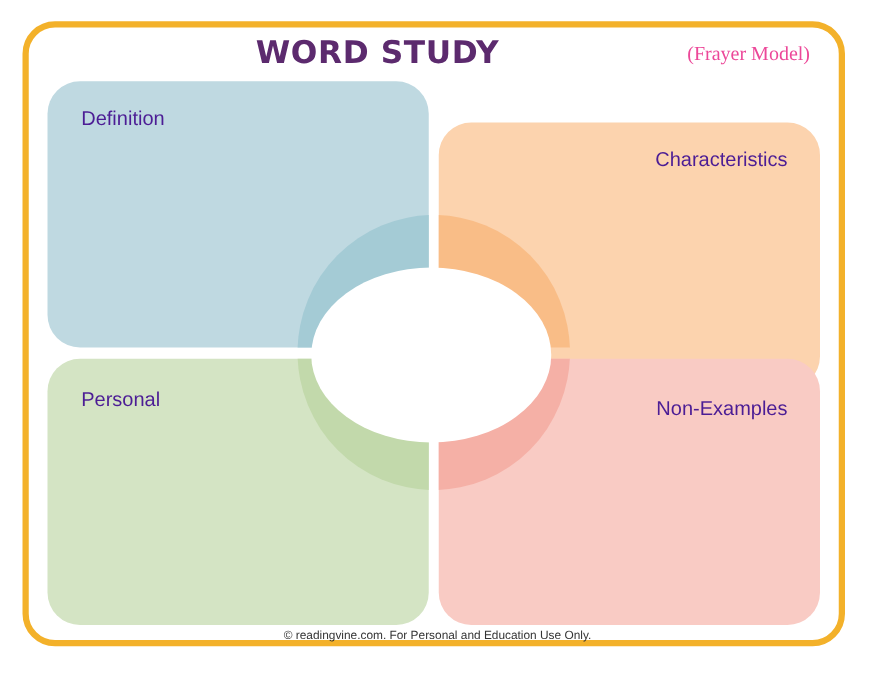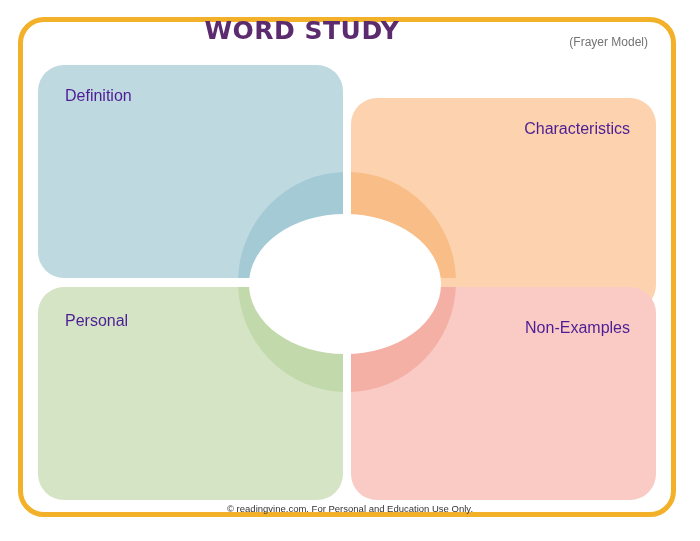--- a/index.html
+++ b/index.html
@@ -1,23 +1,23 @@
 <!DOCTYPE html>
 <html><head>
 <meta charset="utf-8">
 <style>
   html, body { margin:0; padding:0; }
   body { width:700px; height:541px; background:#ffffff; position:relative; overflow:hidden;
          font-family:"Liberation Sans", "DejaVu Sans", sans-serif; }
   .frame { position:absolute; left:18px; top:17px; width:658px; height:500px;
            border:5px solid #f3b12a; border-radius:26px; box-sizing:border-box; background:#fff; }
-  .title { position:absolute; left:0; width:604px; top:16px; text-align:center;
+  .title { position:absolute; left:0; width:604px; top:27px; text-align:center;
            font-family:"DejaVu Sans", sans-serif; font-weight:bold; font-size:25px;
            color:#5c2a6e; letter-spacing:0.5px; }
-  .subtitle { position:absolute; right:52px; top:35px; font-size:12px; color:#737373; }
+  .subtitle { position:absolute; right:52px; top:35px; font-size:16px; color:#ec4899;font-family:Liberation Serif, serif; }
   .panel { position:absolute; width:305px; height:213px; border-radius:26px; }
   .tl { left:38px; top:65px; background:#bfd9e1; }
   .tr { left:351px; top:65px; background:#fcd3ae;margin-top:33px; }
   .bl { left:38px; top:287px; background:#d4e4c4; }
   .br { left:351px; top:287px; background:#f9cbc4; }
   .label { position:absolute; font-size:16px; color:#4c1d95; }
   .tl .label { left:27px; top:22px; }
   .tr .label { right:26px; top:22px; }
   .bl .label { left:27px; top:25px; }
   .br .label { right:26px; top:32px; }

